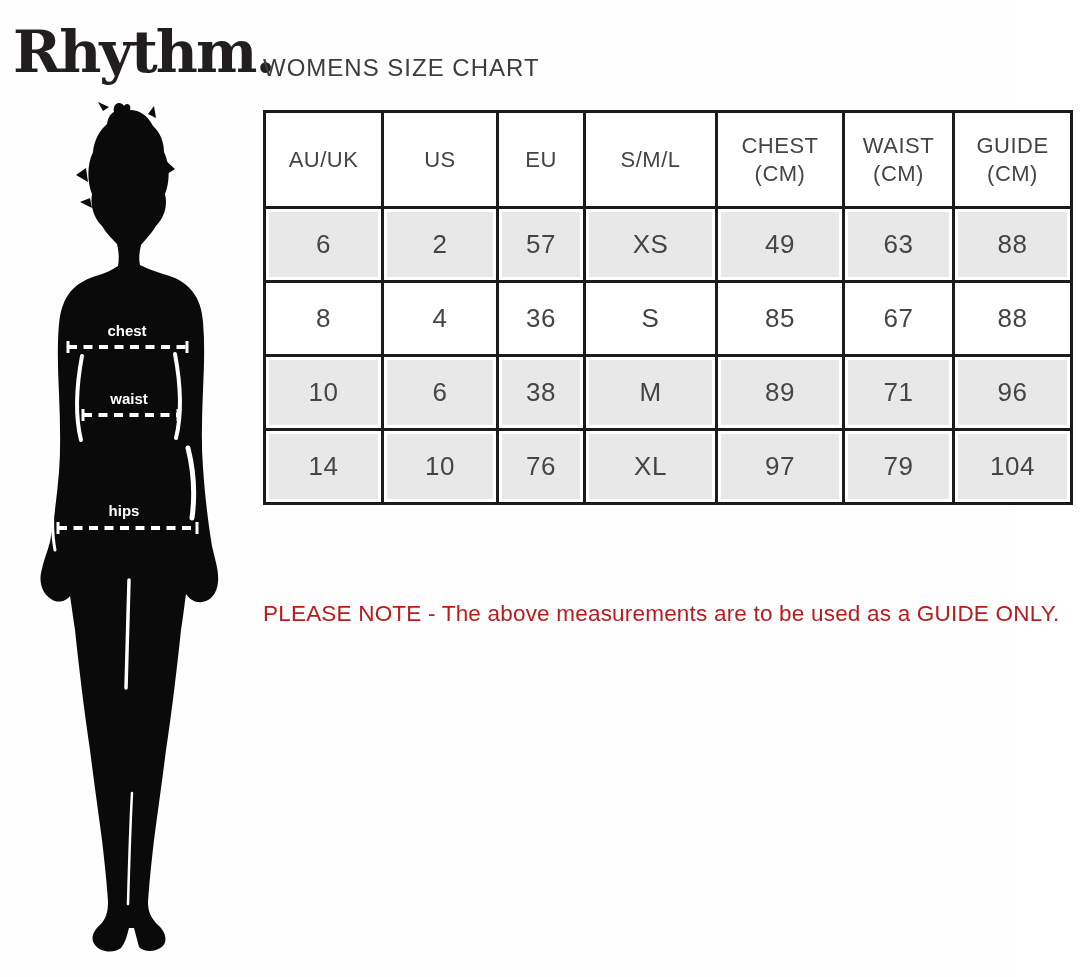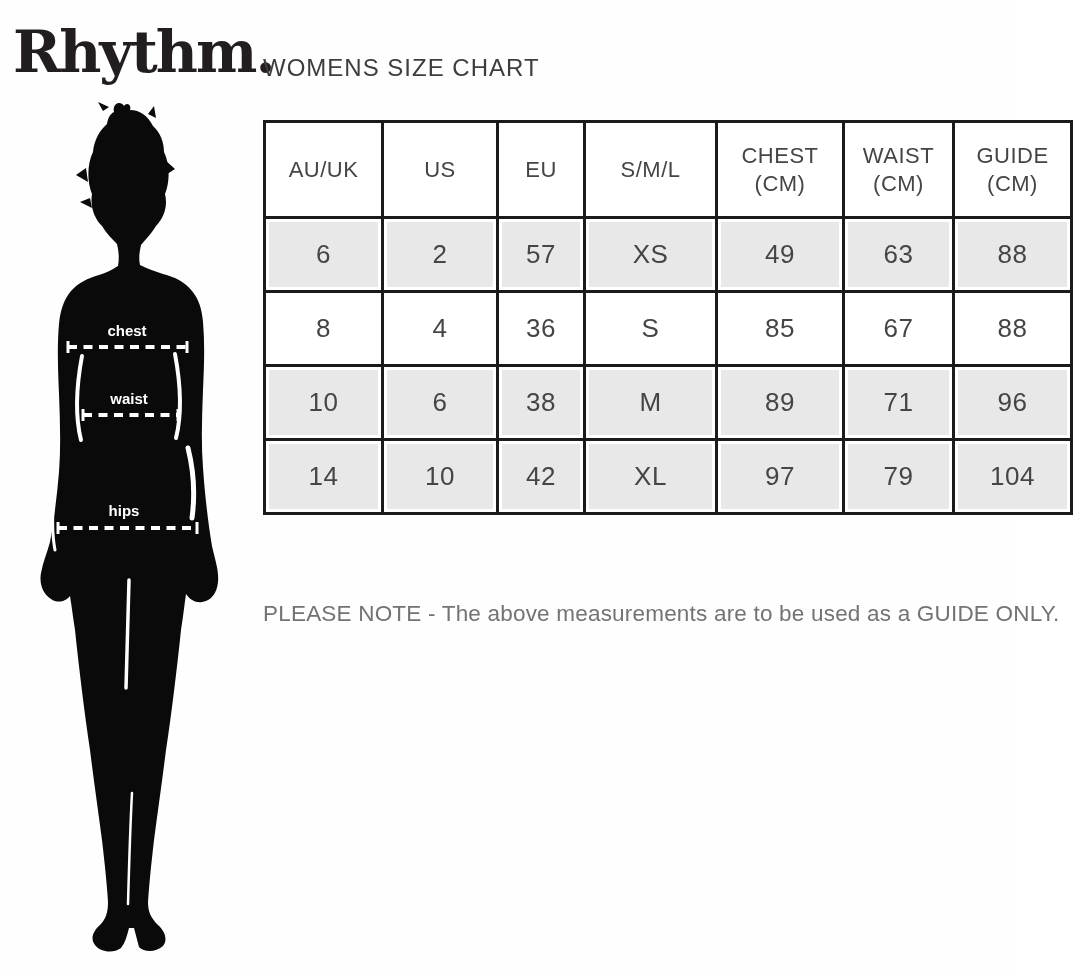--- a/index.html
+++ b/index.html
@@ -10,31 +10,31 @@
   
   .logo { position:absolute; left:13px; top:18px;
           font-family:"DejaVu Serif", serif; font-weight:700;
           font-size:58px; letter-spacing:-2px; color:#221e1f; }
   .subtitle { position:absolute; left:263px; top:54px;
               font-size:24px; font-weight:400; letter-spacing:1px;
               color:#3d3d3d; white-space:nowrap; }
 
   
   .table-wrap { position:absolute; left:263px; top:110px; }
-  table { border-collapse:collapse; table-layout:fixed; width:807px;margin-top:10px; }
+  table { border-collapse:collapse; table-layout:fixed; width:807px; }
   th, td { border:3px solid #1b1b1b; text-align:center; vertical-align:middle;
            color:#454545; letter-spacing:0.5px; }
   th { height:96px; font-size:22px; font-weight:400; line-height:1.25;
        background:#ffffff; padding:0 6px; }
   td { height:74px; font-size:26px; font-weight:400; background:#ffffff; }
   tr.shade td { background:#e8e8e8; box-shadow:inset 0 0 0 3px #ffffff; }
 
   
   .note { position:absolute; left:263px; top:601px; width:810px;
-          font-size:22.5px; color:#737373; letter-spacing:0.2px;
+          font-size:22.5px; color:#b91c1c; letter-spacing:0.2px;
           white-space:nowrap; }
 
   
   .figure { position:absolute; left:8px; top:98px; width:240px; height:865px; }
   .figure svg { width:100%; height:100%; display:block; }
   .meas-label { font-family:"Liberation Sans", sans-serif; font-weight:700;
                 font-size:15px; fill:#ffffff; }
 </style>
 </head>
 <body>
@@ -175,21 +175,21 @@
             <td>6</td>
             <td>38</td>
             <td>M</td>
             <td>89</td>
             <td>71</td>
             <td>96</td>
           </tr>
           <tr class="shade">
             <td>14</td>
             <td>10</td>
-            <td>42</td>
+            <td>76</td>
             <td>XL</td>
             <td>97</td>
             <td>79</td>
             <td>104</td>
           </tr>
         </tbody>
     </table>
   </div>
 
   <div class="note">PLEASE NOTE - The above measurements are to be used as a GUIDE ONLY.</div>

